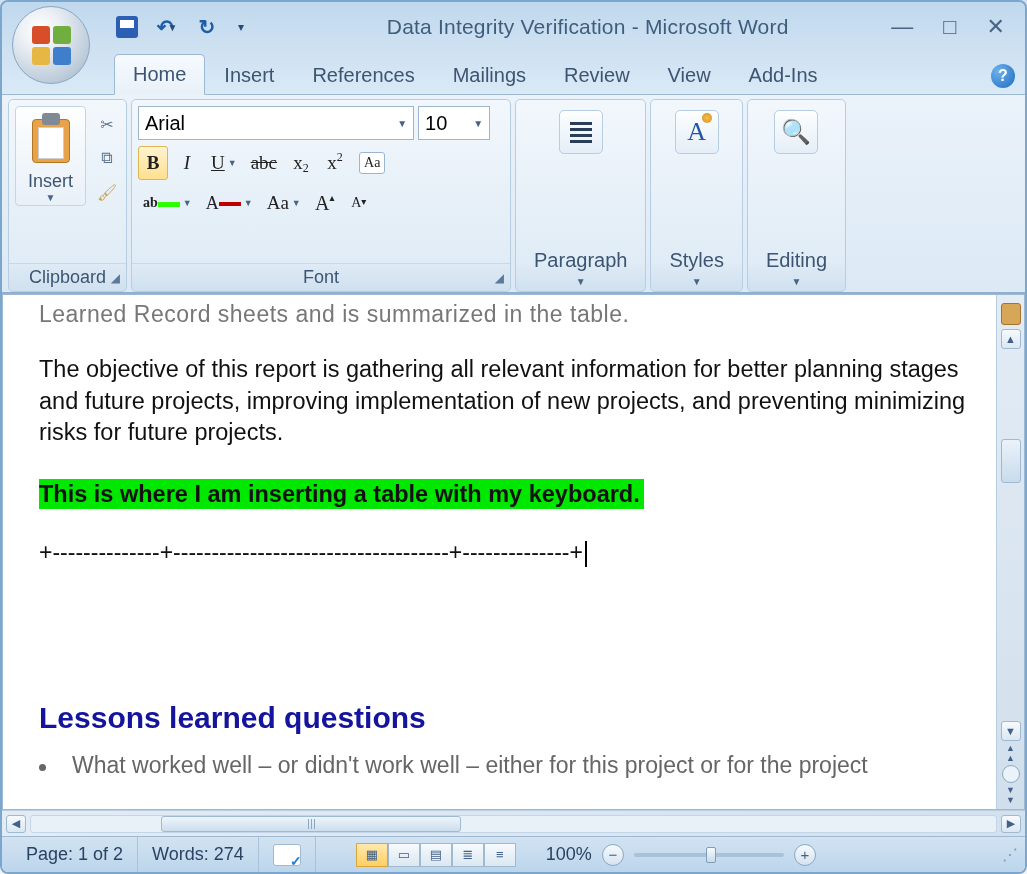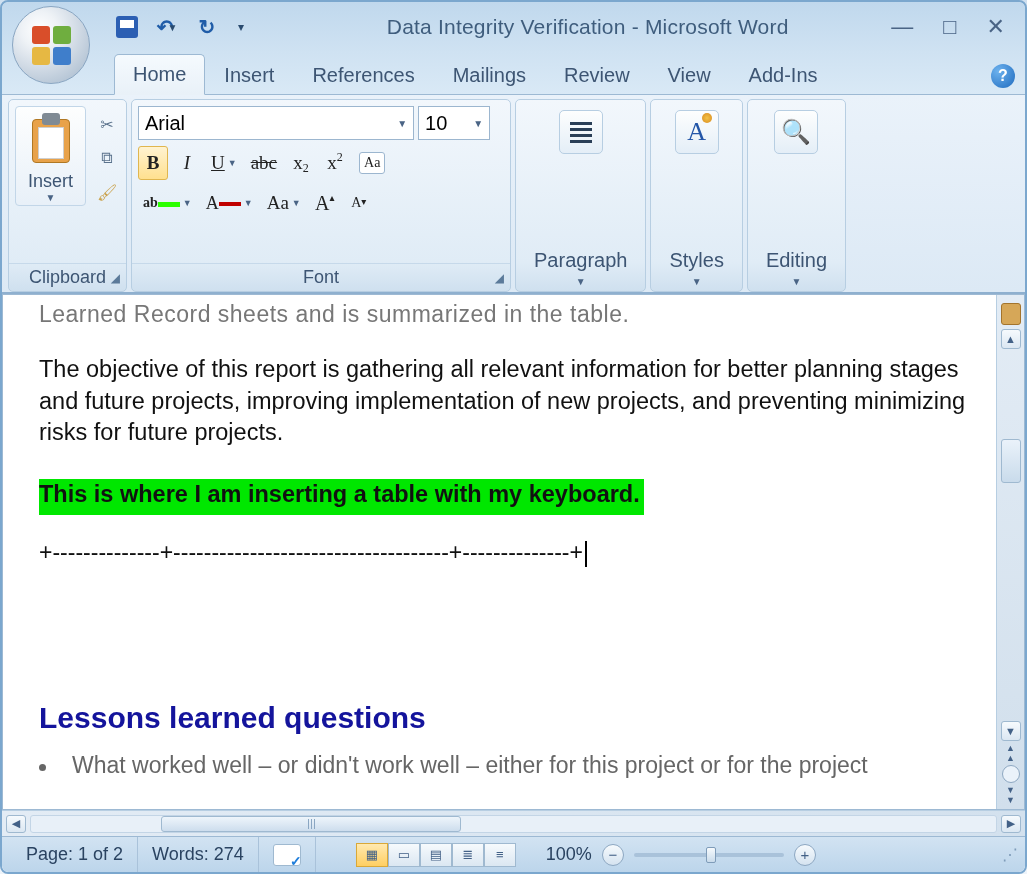--- a/index.html
+++ b/index.html
@@ -175,21 +175,21 @@
   .binoc{font-size:24px;color:#2d5fa8;}
 
   
   .doc-wrap{flex:1;display:flex;position:relative;background:#fff;border:1px solid #9db9d3;margin:0;}
   .page {
     flex:1; background:#fff; padding:0 0 0 36px; overflow:hidden; position:relative;
     font-family: Arial,sans-serif; font-size:23.5px; color:#111; line-height:1.35;
   }
   .cut-text { color:#777; letter-spacing:.5px; margin-top:4px; margin-bottom:24px; font-size:23px; filter:blur(.3px);}
   .para1{margin-bottom:30px;}
-  .hl-line{display:inline;background:#00e700;font-weight:bold;padding:2px 4px 8px 0;}
+  .hl-line{display:inline;background:#00e700;font-weight:bold;padding:2px 4px 2px 0;}
   .table-ascii{margin-top:26px;font-family:Arial;font-size:23px;letter-spacing:0;}
   .cursor-bar{display:inline-block;width:2px;height:26px;background:#000;vertical-align:middle;margin-left:2px;}
   .heading2{color:#14149c;font-weight:bold;font-size:30px;margin-top:130px;}
   .bottom-cut{color:#666;font-size:23px;margin-top:12px;filter:blur(.4px);}
   .bullet-dot{display:inline-block;width:7px;height:7px;background:#666;border-radius:50%;margin-right:26px;vertical-align:middle;}
 
   
   .vscroll{width:28px;background:linear-gradient(180deg,#e3ecf5,#d1dfec);border-left:1px solid #b7cee2;display:flex;flex-direction:column;align-items:center;padding:6px 0;gap:4px;}
   .vbtn{width:20px;height:20px;background:linear-gradient(180deg,#f6fafd,#dbe7f2);border:1px solid #9fb9d0;border-radius:3px;display:flex;align-items:center;justify-content:center;font-size:11px;color:#436187;cursor:pointer;}
   .vthumb{width:20px;height:44px;background:linear-gradient(180deg,#eaf2fa,#c9dbeb);border:1px solid #9fb9d0;border-radius:3px;margin-top:86px;cursor:pointer;}

